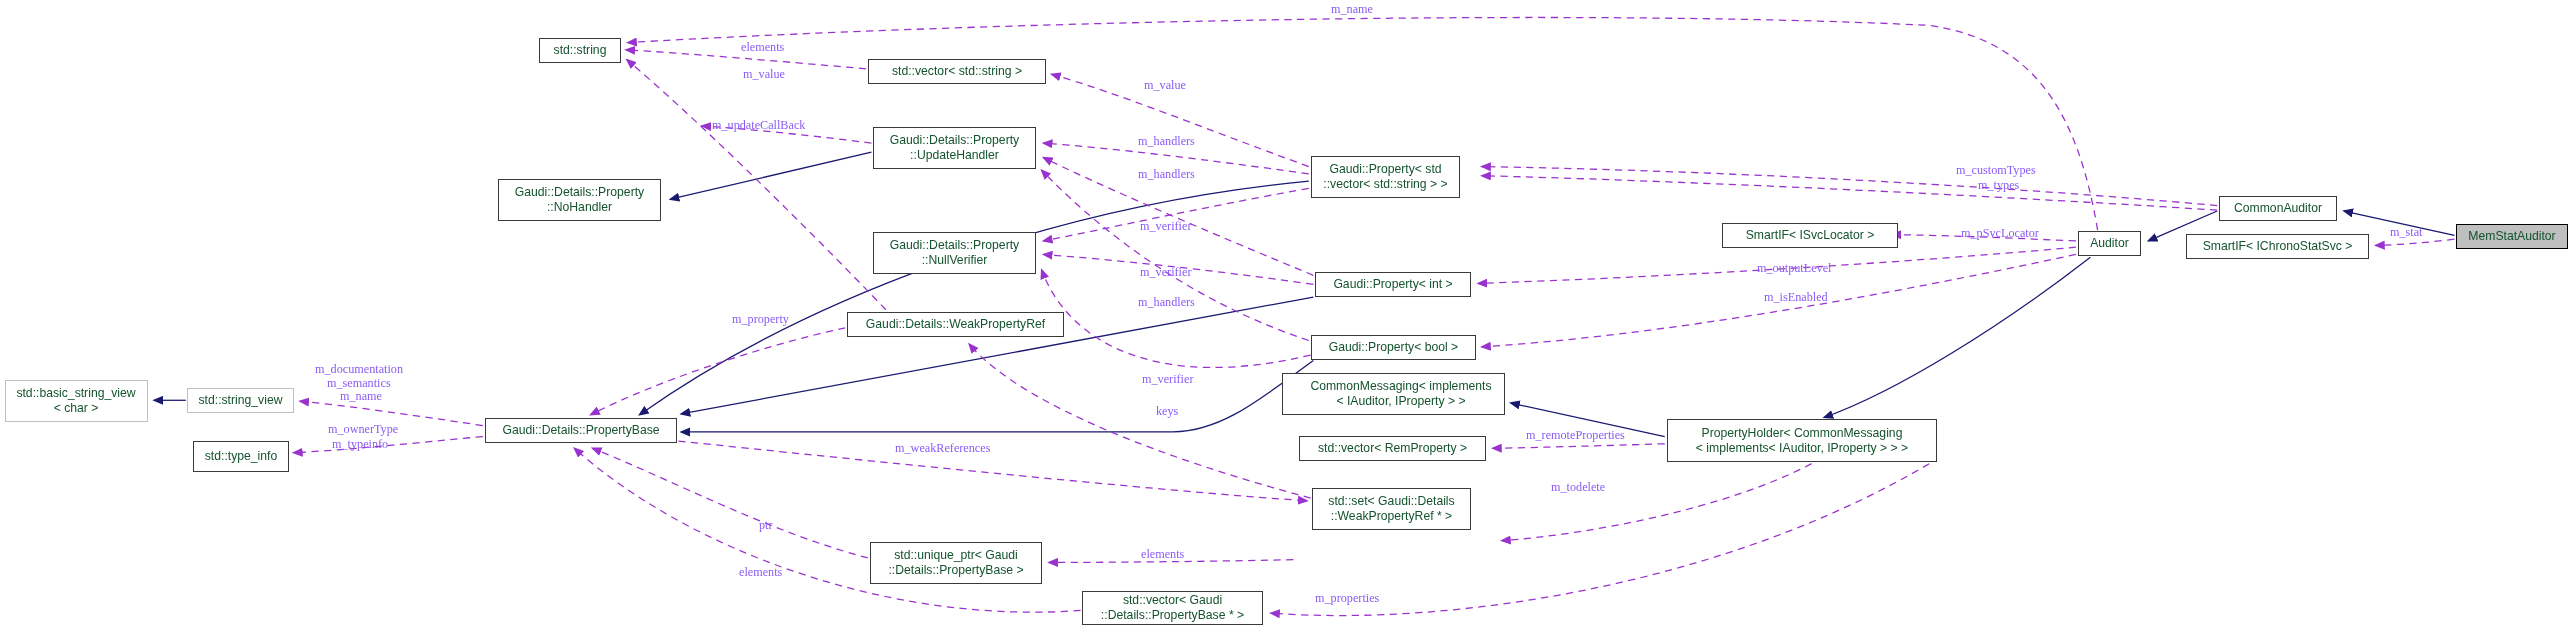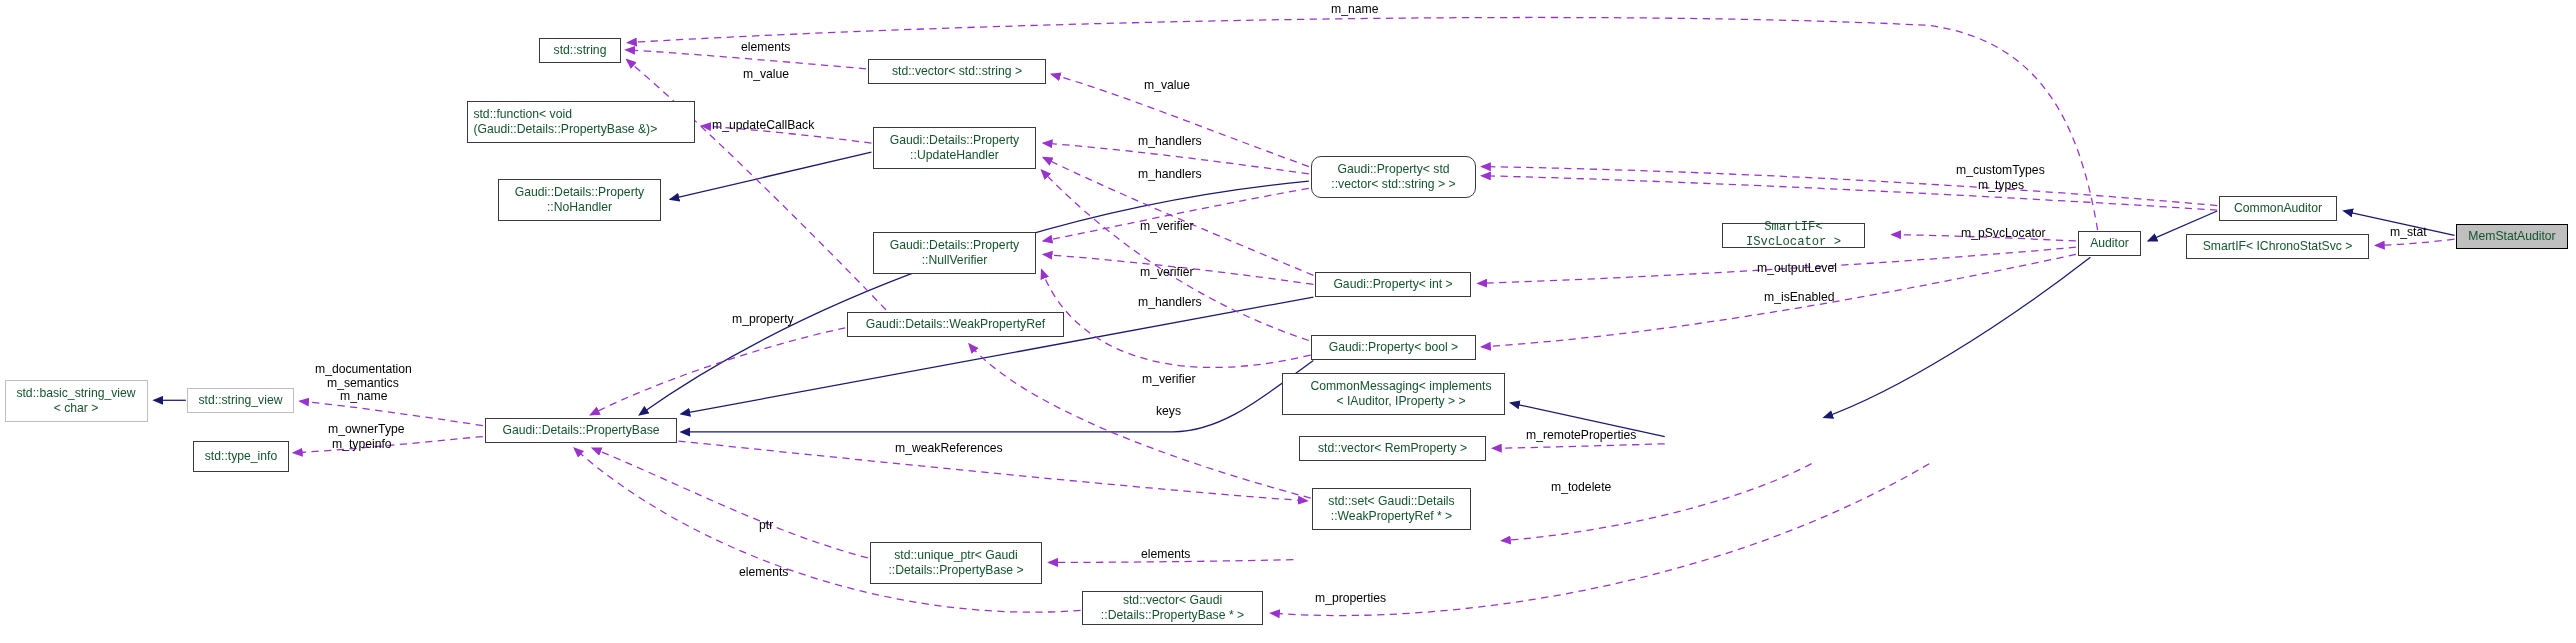--- a/index.html
+++ b/index.html
@@ -5,21 +5,21 @@
   html,body{margin:0;padding:0;background:#ffffff;}
   #canvas{position:relative;width:2576px;height:643px;background:#ffffff;overflow:hidden;
           font-family:"Liberation Sans", sans-serif;}
   #edges{position:absolute;left:0;top:0;width:2576px;height:643px;}
   .node{position:absolute;display:flex;align-items:center;justify-content:center;
         box-sizing:border-box;background:#ffffff;border:1.3px solid #3a3a3a;
         font-size:12.2px;line-height:1.22;color:#14532d;text-align:center;white-space:pre-line;z-index:2;}
   .node.ext{border-color:#bfbfbf;}
   .node.current{background:#bfbfbf;border-color:#000;}
   .node.align-left{justify-content:flex-start;text-align:left;padding-left:5.4px;}
-  .elabel{position:absolute;font-size:12.2px;color:#000000;white-space:nowrap;z-index:3;}
+  .elabel{position:absolute;font-size:12.2px;color:#8b5cf6;white-space:nowrap;z-index:3;font-family:Liberation Serif, serif;}
 </style>
 </head>
 <body>
 
 <div id="canvas">
 
   <svg id="edges" viewBox="0 0 2844 710" xmlns="http://www.w3.org/2000/svg">
     <defs>
       <marker id="ah-inh" markerWidth="12" markerHeight="10" refX="10" refY="5" orient="auto" markerUnits="userSpaceOnUse">
         <path d="M0,0 L12,5 L0,10 z" fill="#191970"></path>
@@ -68,50 +68,50 @@
       <path d="M 2292,273 C 2080,292 1832,306 1632,313" marker-end="url(#ah-use)"></path>
       <path d="M 2292,281 C 2062,330 1834,370 1636,383" marker-end="url(#ah-use)"></path>
       <path d="M 2448,227 C 2150,200 1834,187 1636,184" marker-end="url(#ah-use)"></path>
       <path d="M 2448,232 C 2150,213 1834,199 1636,194" marker-end="url(#ah-use)"></path>
       <path d="M 2710,264 C 2680,268 2652,270 2623,271" marker-end="url(#ah-use)"></path>
     </g>
   </svg>
 
   <div class="node" style="left:539px;top:38px;width:82px;height:24.5px;">std::string</div>
   <div class="node" style="left:868px;top:59px;width:178px;height:25px;">std::vector&lt; std::string &gt;</div>
-  <div class="node align-left" style="left:467px;top:101px;width:228px;height:42px;">std::function&lt; void
-(Gaudi::Details::PropertyBase &amp;)&gt;</div>
   <div class="node" style="left:873px;top:127px;width:163px;height:42px;">Gaudi::Details::Property
 ::UpdateHandler</div>
   <div class="node" style="left:498px;top:179px;width:163px;height:42px;">Gaudi::Details::Property
 ::NoHandler</div>
   <div class="node" style="left:873px;top:232px;width:163px;height:42px;">Gaudi::Details::Property
 ::NullVerifier</div>
   <div class="node" style="left:847px;top:312px;width:217px;height:25px;">Gaudi::Details::WeakPropertyRef</div>
   <div class="node" style="left:485px;top:418px;width:192px;height:25px;">Gaudi::Details::PropertyBase</div>
   <div class="node ext" style="left:4.5px;top:380px;width:143px;height:42px;">std::basic_string_view
 &lt; char &gt;</div>
   <div class="node ext" style="left:187px;top:388px;width:107px;height:25px;">std::string_view</div>
   <div class="node" style="left:193px;top:441px;width:96px;height:31px;">std::type_info</div>
 
-  <div class="node" style="left:1311px;top:156px;width:165px;height:42px;border-radius:10px;">Gaudi::Property&lt; std
+  <div class="node" style="left:1311px;top:156px;width:149px;height:42px;">Gaudi::Property&lt; std
 ::vector&lt; std::string &gt; &gt;</div>
   <div class="node" style="left:1315px;top:272px;width:156px;height:25px;">Gaudi::Property&lt; int &gt;</div>
   <div class="node" style="left:1311px;top:335px;width:165px;height:25px;">Gaudi::Property&lt; bool &gt;</div>
   <div class="node" style="left:1282px;top:373px;width:223px;height:42px;padding-left:15px;">CommonMessaging&lt; implements
 &lt; IAuditor, IProperty &gt; &gt;</div>
   <div class="node" style="left:1299px;top:436px;width:187px;height:25px;">std::vector&lt; RemProperty &gt;</div>
+  <div class="node" style="left:1667px;top:419px;width:270px;height:43px;">PropertyHolder&lt; CommonMessaging
+&lt; implements&lt; IAuditor, IProperty &gt; &gt; &gt;</div>
   <div class="node" style="left:1312px;top:488px;width:159px;height:42px;">std::set&lt; Gaudi::Details
 ::WeakPropertyRef * &gt;</div>
   <div class="node" style="left:870px;top:542px;width:172px;height:42px;">std::unique_ptr&lt; Gaudi
 ::Details::PropertyBase &gt;</div>
   <div class="node" style="left:1082px;top:591px;width:181px;height:34px;">std::vector&lt; Gaudi
 ::Details::PropertyBase * &gt;</div>
 
-  <div class="node" style="left:1722px;top:223px;width:143px;height:24.5px;font-family:Liberation Mono, monospace;">SmartIF&lt; ISvcLocator &gt;</div>
+  <div class="node" style="left:1722px;top:223px;width:176px;height:24.5px;">SmartIF&lt; ISvcLocator &gt;</div>
   <div class="node" style="left:2078px;top:231px;width:63px;height:25px;">Auditor</div>
   <div class="node" style="left:2219px;top:196px;width:118px;height:25px;">CommonAuditor</div>
   <div class="node" style="left:2186px;top:234px;width:183px;height:24.5px;">SmartIF&lt; IChronoStatSvc &gt;</div>
   <div class="node current" style="left:2456px;top:224px;width:112px;height:25px;">MemStatAuditor</div>
 
   <div class="elabel" style="left:1331px;top:1.8px;">m_name</div>
   <div class="elabel" style="left:741px;top:40px;">elements</div>
   <div class="elabel" style="left:743px;top:67px;">m_value</div>
   <div class="elabel" style="left:1144px;top:78px;">m_value</div>
   <div class="elabel" style="left:712px;top:118px;">m_updateCallBack</div>

